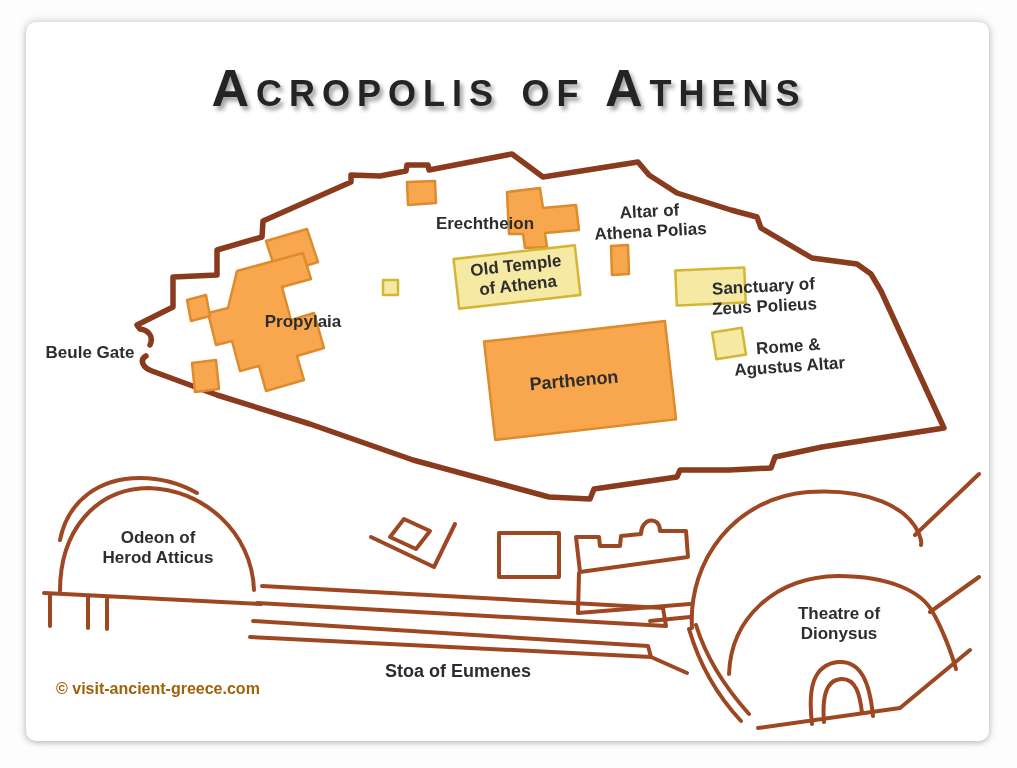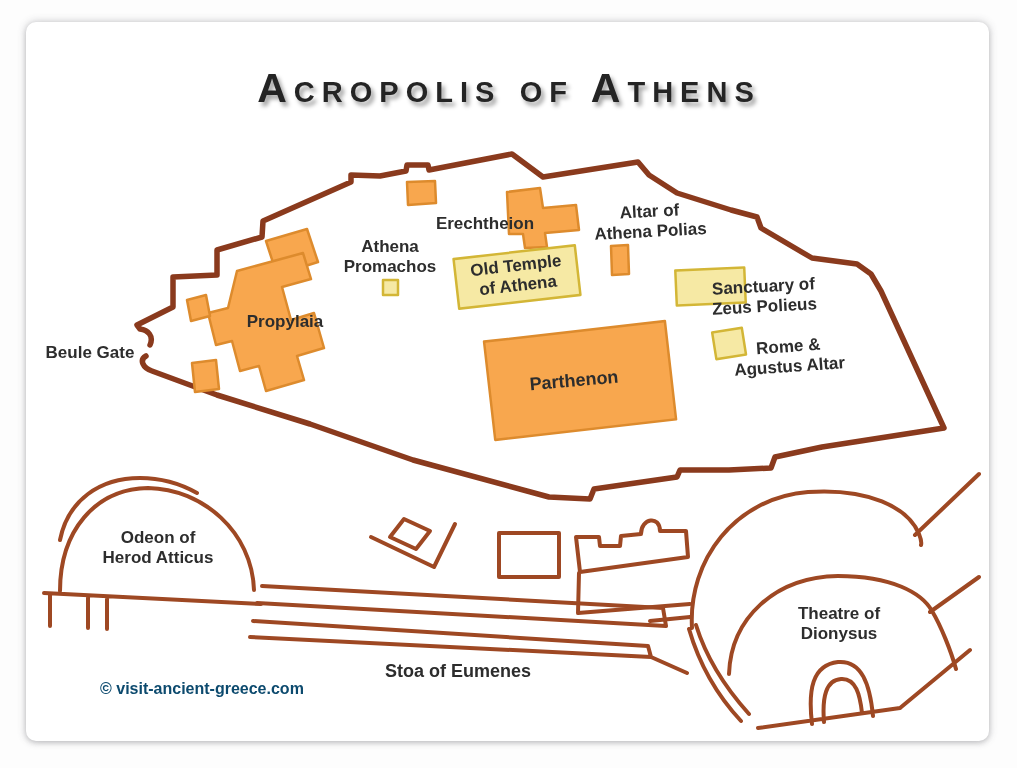--- a/index.html
+++ b/index.html
@@ -7,25 +7,25 @@
          font-family:"Liberation Sans",sans-serif;}
   .card{position:absolute;left:26px;top:22px;width:963px;height:719px;
         background:#ffffff;border-radius:10px;
         box-shadow:0 0 8px rgba(70,70,80,.30), 0 2px 5px rgba(70,70,80,.18);}
   svg.map{position:absolute;left:0;top:0;z-index:2;}
   .labels{position:absolute;left:0;top:0;width:1017px;height:768px;z-index:3;}
   .lbl{position:absolute;transform:translate(-50%,-50%);
        font-size:17px;font-weight:700;line-height:1.18;color:#2d2d2d;
        text-align:center;white-space:pre-line;}
   .title{position:absolute;left:509px;top:88px;transform:translate(-50%,-50%);
-         font-variant:small-caps;font-weight:700;font-size:41px;
+         font-variant:small-caps;font-weight:700;font-size:52px;
          letter-spacing:7px;color:#242424;white-space:nowrap;
          text-shadow:3px 4px 4px rgba(0,0,0,.38);}
   .copyright{position:absolute;left:56px;top:680px;
-             font-size:16px;font-weight:700;color:#0c4a6e;margin-left:44px;}
+             font-size:16px;font-weight:700;color:#a16207;}
 </style>
 </head>
 <body>
 
 <div class="stage">
   <div class="card"></div>
 
   <svg class="map" width="1017" height="768" viewBox="0 0 1017 768">
 
     <g fill="none" stroke-width="5.5" stroke-linecap="round" stroke-linejoin="round" stroke="#8a3a1d">
@@ -85,23 +85,21 @@
       <rect x="676" y="269" width="69" height="35" transform="rotate(-2.5 710 286)"></rect>
       <rect x="714" y="330" width="30" height="27" transform="rotate(-9 729 343)"></rect>
       <rect x="383" y="280" width="15" height="15"></rect>
     </g>
   </svg>
 
   <div class="labels">
     <div class="title">Acropolis of Athens</div>
 
     <div class="lbl" style="left:90px;top:353px;">Beule Gate</div>
-    <div class="lbl" style="left:285px;top:322px;">Propylaia</div>
-    <div class="lbl" style="left:390px;top:257px;">Athena
-Promachos</div>
+    <div class="lbl" style="left:303px;top:322px;">Propylaia</div>
     <div class="lbl" style="left:485px;top:218px;margin-top:6px;">Erechtheion</div>
     <div class="lbl" style="left:517px;top:276px;transform:translate(-50%,-50%) rotate(-6.5deg);">Old Temple
 of Athena</div>
     <div class="lbl" style="left:650px;top:222px;transform:translate(-50%,-50%) rotate(-3deg);">Altar of
 Athena Polias</div>
     <div class="lbl" style="left:764px;top:297px;transform:translate(-50%,-50%) rotate(-3deg);">Sanctuary of
 Zeus Polieus</div>
     <div class="lbl" style="left:789px;top:357px;transform:translate(-50%,-50%) rotate(-4deg);">Rome &amp;
 Agustus Altar</div>
     <div class="lbl" style="left:574px;top:381px;font-size:18px;transform:translate(-50%,-50%) rotate(-5deg);">Parthenon</div>

